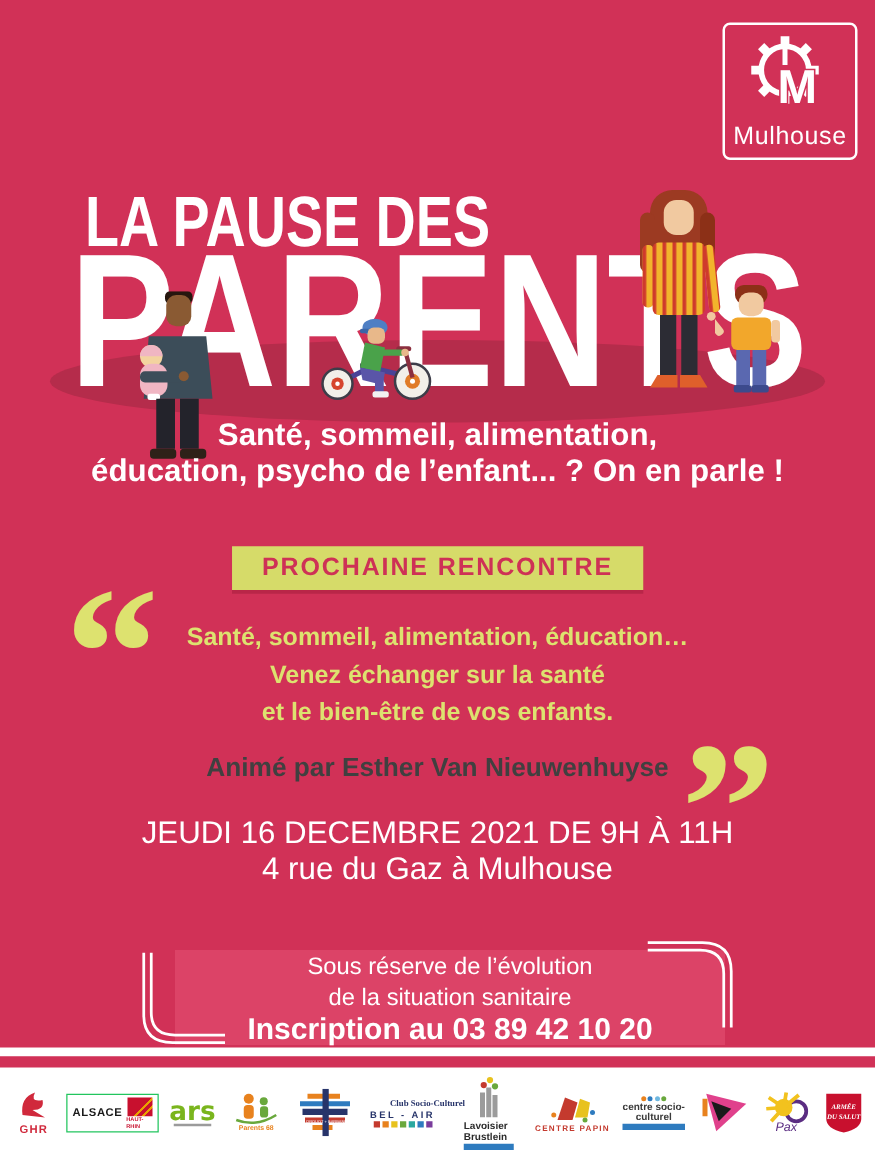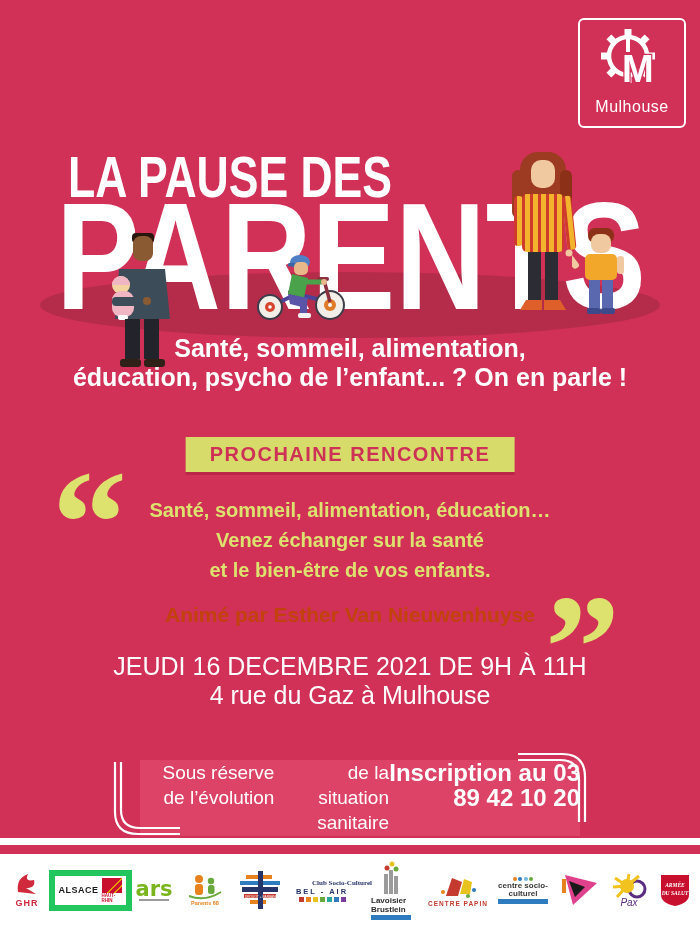--- a/index.html
+++ b/index.html
@@ -4,55 +4,55 @@
 <style>
   html,body{margin:0;padding:0;background:#888;}
   .poster{position:relative;width:700px;height:933px;background:#ffffff;overflow:hidden;
           font-family:"Liberation Sans",sans-serif;margin:0 auto;}
   .bg-main{position:absolute;left:0;top:0;width:700px;height:838px;background:#d13157;}
   .bg-strip{position:absolute;left:0;top:845px;width:700px;height:9px;background:#d13157;}
   .shadow-ellipse{position:absolute;left:40px;top:272px;width:620px;height:66px;border-radius:50%;background:#b52c4b;}
 
   .mul-logo{position:absolute;left:578px;top:18px;width:108px;height:110px;border:2px solid #fff;
             border-radius:6px;box-sizing:border-box;display:flex;flex-direction:column;align-items:center;}
-  .mul-logo .mtext{color:#fff;font-size:16px;letter-spacing:.5px;margin-top:0px;font-weight:400;}
+  .mul-logo .mtext{color:#fff;font-size:20px;letter-spacing:.5px;margin-top:0px;font-weight:400;}
 
   .title-svg{position:absolute;left:0;top:140px;}
   .person{position:absolute;}
 
   .subtitle{position:absolute;left:0;top:334px;width:700px;text-align:center;color:#fff;
             font-weight:bold;font-size:25px;line-height:29px;}
 
   .badge{position:absolute;left:50%;top:437px;transform:translateX(-50%);background:#d6db69;color:#ce3156;
          font-weight:bold;font-size:20px;letter-spacing:1.5px;padding:6px 24px;white-space:nowrap;
          box-shadow:0 3px 0 rgba(140,20,45,.35);}
 
   .quote-open,.quote-close{position:absolute;color:#dde26f;font-family:"Liberation Serif",serif;
          font-weight:bold;font-size:150px;line-height:1;}
   .quote-open{left:52px;top:448px;}
   .quote-close{left:545px;top:572px;}
   .quote-lines{position:absolute;left:0;top:495px;width:700px;text-align:center;color:#dde26f;
          font-weight:bold;font-size:20px;line-height:30px;}
-  .quote-host{position:absolute;left:0;top:603px;width:700px;text-align:center;color:#c2410c;
+  .quote-host{position:absolute;left:0;top:603px;width:700px;text-align:center;color:#404040;
          font-weight:bold;font-size:21px;}
 
   .event{position:absolute;left:0;top:652px;width:700px;text-align:center;color:#fff;
          font-size:25px;line-height:29px;font-weight:400;}
 
   .notice{position:absolute;left:140px;top:760px;width:440px;height:76px;background:#dc4367;color:#fff;
-          display:flex;flex-direction:row;justify-content:center;text-align:right;
+          display:flex;flex-direction:column;justify-content:center;text-align:center;
           font-size:19px;line-height:25px;}
   .notice .bold{font-weight:bold;font-size:24px;}
   .bracket{position:absolute;}
 
   .plogos{position:absolute;left:0;top:860px;width:700px;display:flex;justify-content:center;
           align-items:center;gap:6px;}
   .plogo{display:flex;flex-direction:column;align-items:center;justify-content:center;flex:0 0 auto;}
   .ghr-label{color:#d0293c;font-weight:bold;font-size:9px;letter-spacing:1px;}
-  .alsace-box{border:6px solid #22c55e;display:flex;align-items:center;gap:3px;padding:2px 4px;background:#fff;}
+  .alsace-box{border:1px solid #22c55e;display:flex;align-items:center;gap:3px;padding:2px 4px;background:#fff;}
   .alsace-word{font-weight:bold;font-size:9px;color:#1a1a1a;letter-spacing:.5px;}
   .alsace-flag{width:20px;height:15px;background:linear-gradient(135deg,#c8102e 55%,#e8a000 55%,#e8a000 62%,#c8102e 62%,#c8102e 75%,#e8a000 75%,#e8a000 82%,#c8102e 82%);}
   .alsace-sub{font-size:4.5px;color:#c8102e;font-weight:bold;}
   .ars-word{color:#7ab51d;font-weight:bold;font-size:21px;line-height:18px;font-family:"DejaVu Sans",sans-serif;}
   .ars-bar{width:30px;height:2px;background:#9b9b9b;margin-top:1px;}
   .p68-label{color:#e8821e;font-size:5.5px;font-weight:bold;}
   .belair-script{font-family:"Liberation Serif",serif;color:#27346a;font-size:7px;font-weight:bold;white-space:nowrap;padding-left:40px;}
   .belair-word{color:#27346a;font-size:7.5px;font-weight:bold;letter-spacing:2px;}
   .sq-row{display:flex;gap:2px;margin-top:1px;}
   .sq{width:5px;height:5px;}

